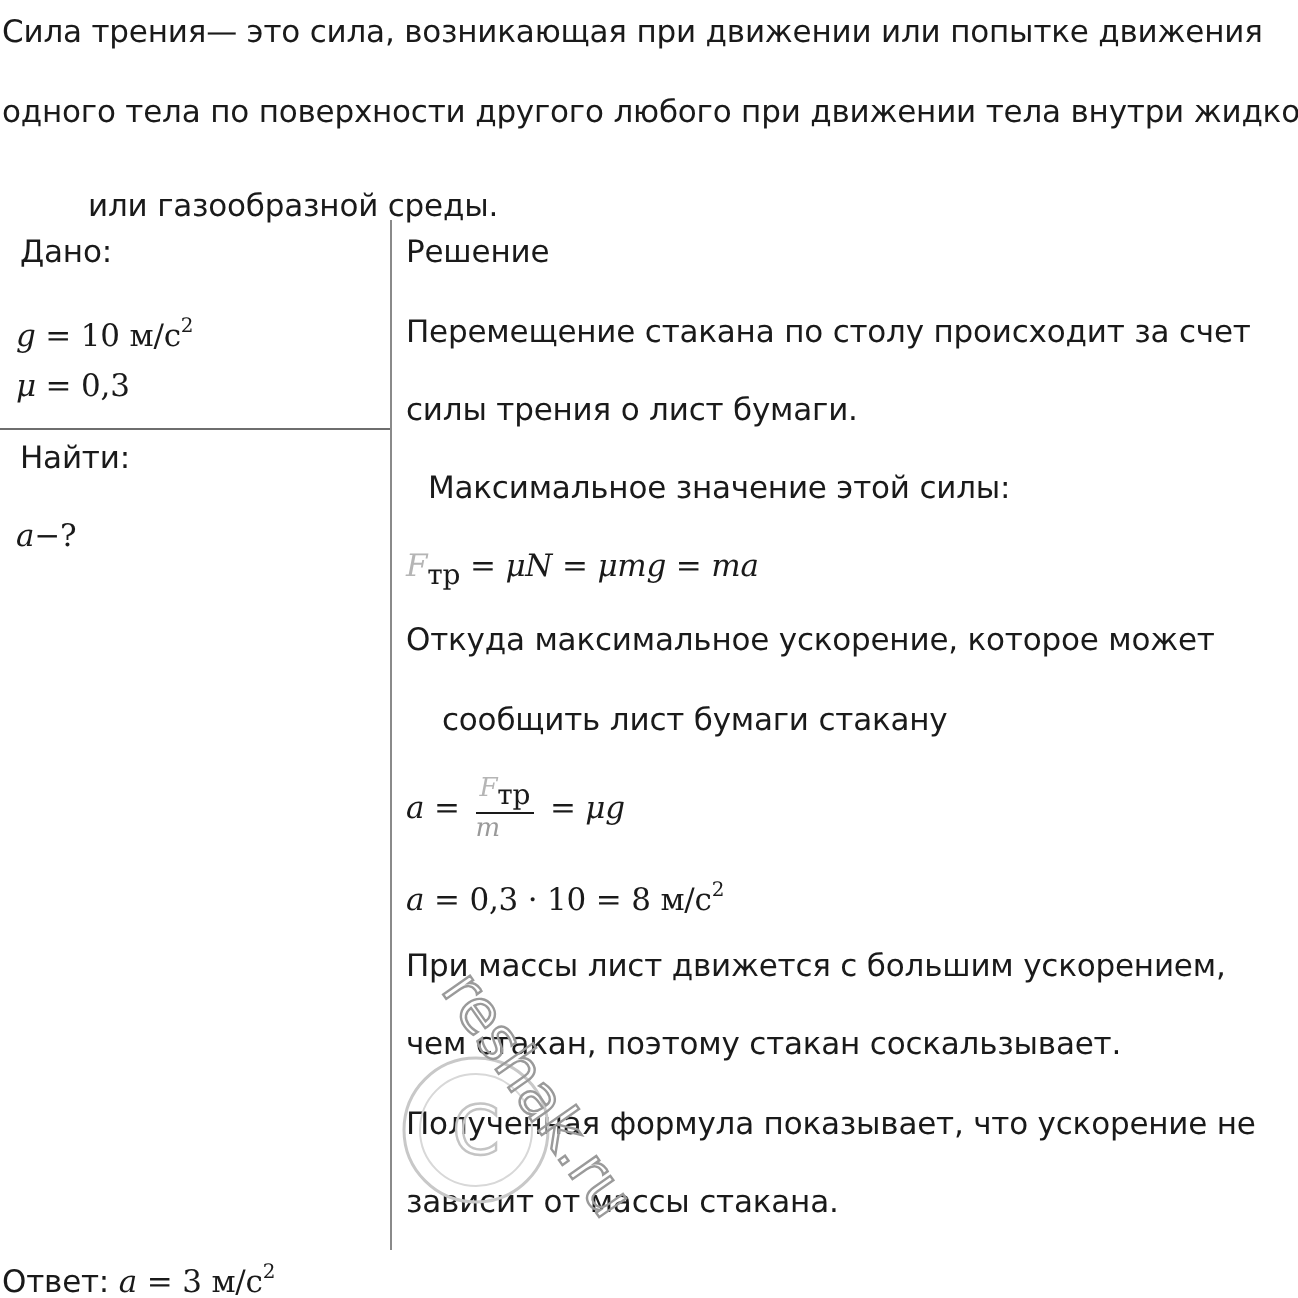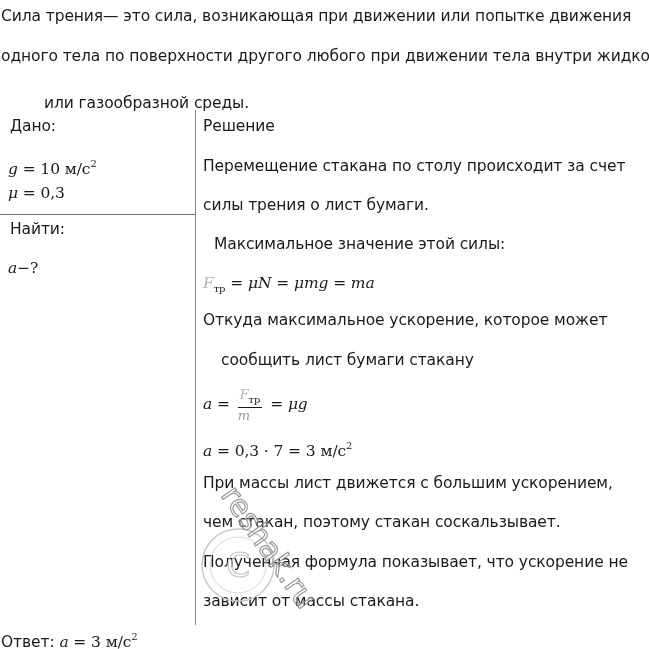--- a/index.html
+++ b/index.html
@@ -29,21 +29,21 @@
     }
     .math .up {
       font-style: normal;
     }
     .math sup {
       font-size: 10px;
       vertical-align: 7px;
       font-style: normal;
     }
     .math sub {
-      font-size: 10px;
+      font-size: 14px;
       vertical-align: -4px;
       font-style: normal;
     }
     .vdivider {
       position: absolute;
       left: 195px;
       top: 110px;
       width: 1px;
       height: 515px;
       background: #8a8a8a;
@@ -125,21 +125,21 @@
 <div class="line math" style="left:203px; top:386px; line-height:36px;">
   <span>a =</span>
   <span class="frac">
     <span class="num"><span class="faint">F</span><sub class="up">тр</sub></span>
     <span class="den">m</span>
   </span>
   <span>= μg</span>
 </div>
 
 <div class="line math" style="left:203px; top:436px;">
-  <span>a</span><span class="up"> = 0,3 · 7 = 3 </span><span class="up">м/с</span><sup>2</sup>
+  <span>a</span><span class="up"> = 0,3 · 10 = 8 </span><span class="up">м/с</span><sup>2</sup>
 </div>
 
 <div class="line" style="left:203px; top:473px;">При массы лист движется с большим ускорением,</div>
 <div class="line" style="left:203px; top:512px;">чем стакан, поэтому стакан соскальзывает.</div>
 <div class="line" style="left:203px; top:552px;">Полученная формула показывает, что ускорение не</div>
 <div class="line" style="left:203px; top:591px;">зависит от массы стакана.</div>
 
 <div class="line" style="left:1px; top:627px;">
   <span>Ответ: </span><span class="math">a</span><span class="math up" style="font-style:normal;"> = 3 </span><span class="math" style="font-style:normal;">м/с</span><sup class="math" style="font-size:10px; vertical-align:7px; font-style:normal;">2</sup>
 </div>

